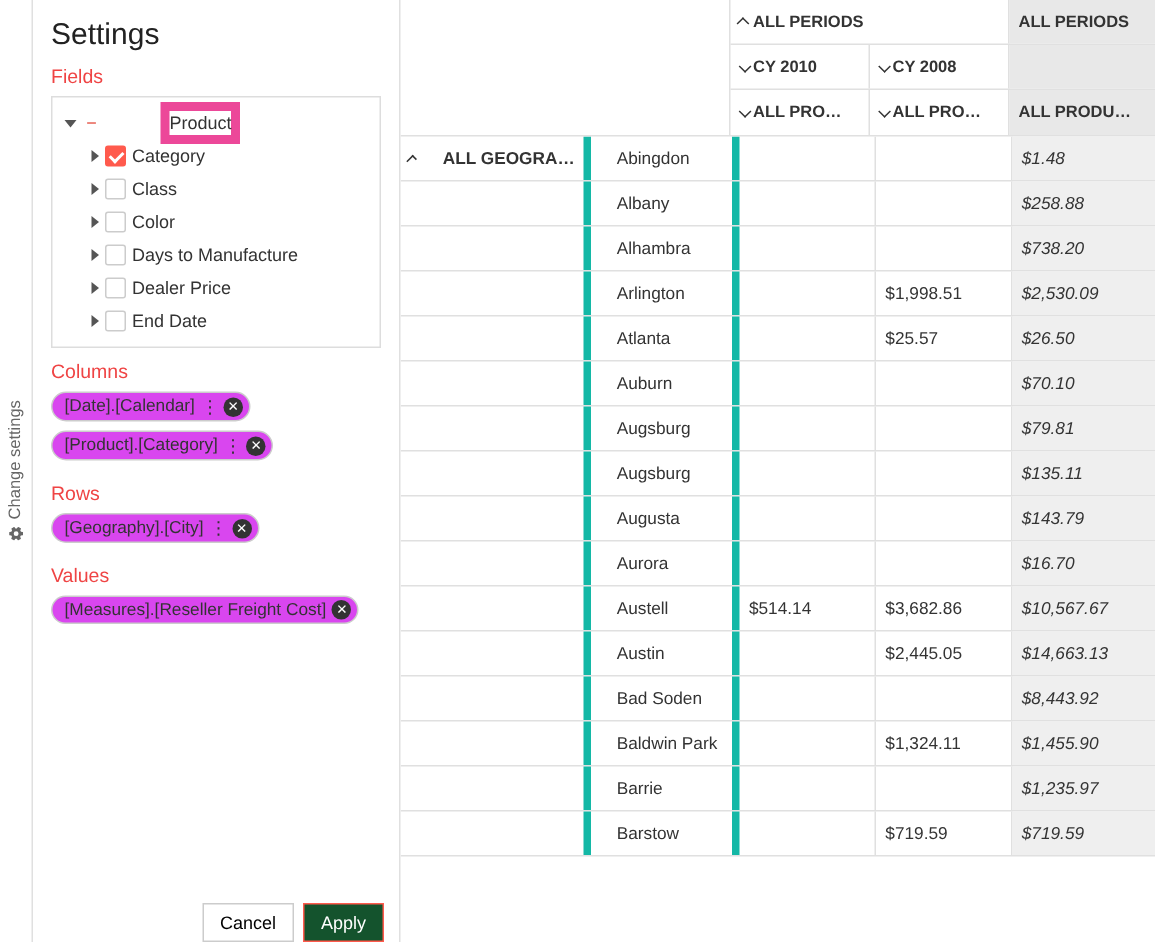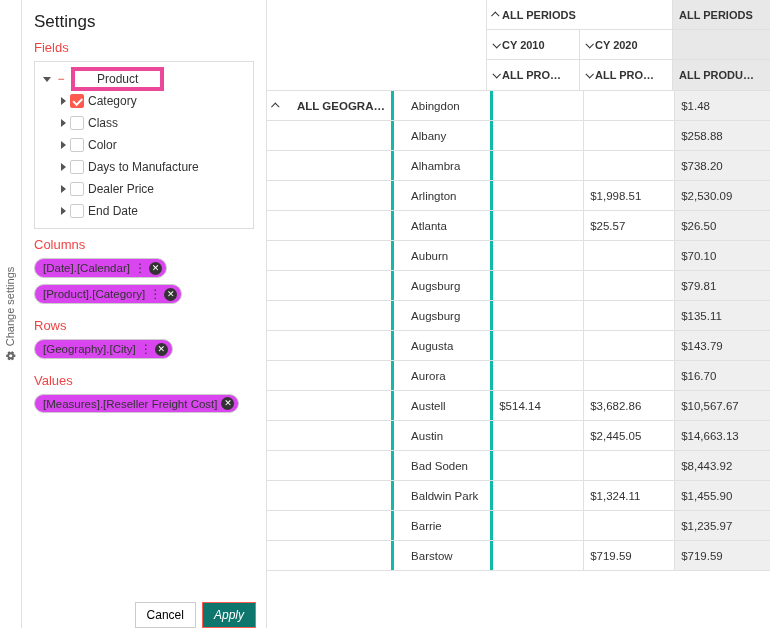--- a/index.html
+++ b/index.html
@@ -34,21 +34,21 @@
   gap: 4px;
 }
 .gear-svg { width: 11px; height: 11px; fill: #666; }
 .settings-panel {
   width: 245px;
   padding: 12px 12px 50px 12px;
   position: relative;
   border-right: 1px solid #e0e0e0;
   overflow: hidden;
 }
-.settings-title { font-size: 17px; font-weight: 400; margin-bottom: 8px; color: #222; }
+.settings-title { font-size: 20px; font-weight: 400; margin-bottom: 8px; color: #222; }
 .section-label { font-size: 13px; font-weight: 400; margin: 8px 0 6px; color: #ef4444; }
 .fields-box {
   border: 1px solid #ddd;
   padding: 6px 4px;
   margin-bottom: 8px;
 }
 .tree-row {
   display: flex;
   align-items: center;
   height: 22px;
@@ -88,23 +88,24 @@
   border-color: #ff5a4d;
 }
 .check.on::after {
   content: "";
   width: 4px; height: 7px;
   border: solid #fff;
   border-width: 0 2px 2px 0;
   transform: rotate(45deg) translateY(-1px);
 }
 .node-box {
-  border: 4px solid #ec4899;
-  padding: 1px 22px;
+  border: 6px solid #ec4899;
+  padding: 1px 0;
   font-size: 12px;
+  margin-left: 36px;
 }
 .chip {
   display: inline-flex;
   align-items: center;
   border: 1px solid #ccc;
   border-radius: 12px;
   padding: 2px 4px 2px 8px;
   font-size: 11.5px;
   margin-bottom: 6px;
   gap: 4px;
@@ -123,24 +124,23 @@
   display: flex; gap: 6px;
 }
 .btn {
   padding: 5px 11px;
   font-size: 12px;
   border: 1px solid #ccc;
   background: #fff;
   cursor: pointer;
 }
 .btn.primary {
-  background: #0f766e;
+  background: #14532d;
   border-color: #ff5a4d;
   color: #fff;
-  font-style: italic;
 }
 .grid {
   flex: 1;
   overflow: hidden;
   display: flex;
   flex-direction: column;
   text-align: center;
 }
 .col-headers {
   display: flex;
@@ -193,40 +193,40 @@
   flex: 1;
   overflow: auto;
 }
 .datarow {
   display: flex;
   height: 30px;
   border-bottom: 1px solid #e0e0e0;
   align-items: stretch;
 }
 .rhcell {
-  border-right: 3px solid #14b8a6;
+  border-right: 5px solid #14b8a6;
   display: flex;
   align-items: center;
   padding: 0 6px;
   font-size: 11.5px;
   white-space: nowrap;
   overflow: hidden;
   text-overflow: ellipsis;
   gap: 18px;
 }
 .rh-geo { width: 130px; font-weight: 700; }
 .rh-city { width: 90px; margin-left: 11px; }
 .dcell {
   border-right: 1px solid #e0e0e0;
   display: flex;
   align-items: center;
   padding: 0 6px;
   font-size: 11.5px;
 }
-.dcell.last { border-right: none; }
+.dcell.last { border-right: none; font-style: italic; }
 .dcell.gray { background: #efefef; }
 </style>
 </head>
 <body>
 
 <div class="main">
 
   <div class="rail">
     <div class="rail-inner">
       <svg class="gear-svg" viewBox="0 0 24 24">
@@ -323,21 +323,21 @@
             <span>ALL PERIODS</span>
           </div>
         </div>
         <div class="colrow">
           <div class="colcell w-cy">
             <span class="chev"></span>
             <span>CY 2010</span>
           </div>
           <div class="colcell w-cy">
             <span class="chev"></span>
-            <span>CY 2020</span>
+            <span>CY 2008</span>
           </div>
           <div class="colcell w-total gray last"></div>
         </div>
         <div class="colrow">
           <div class="colcell w-cy">
             <span class="chev"></span>
             <span>ALL PRO…</span>
           </div>
           <div class="colcell w-cy">
             <span class="chev"></span>

